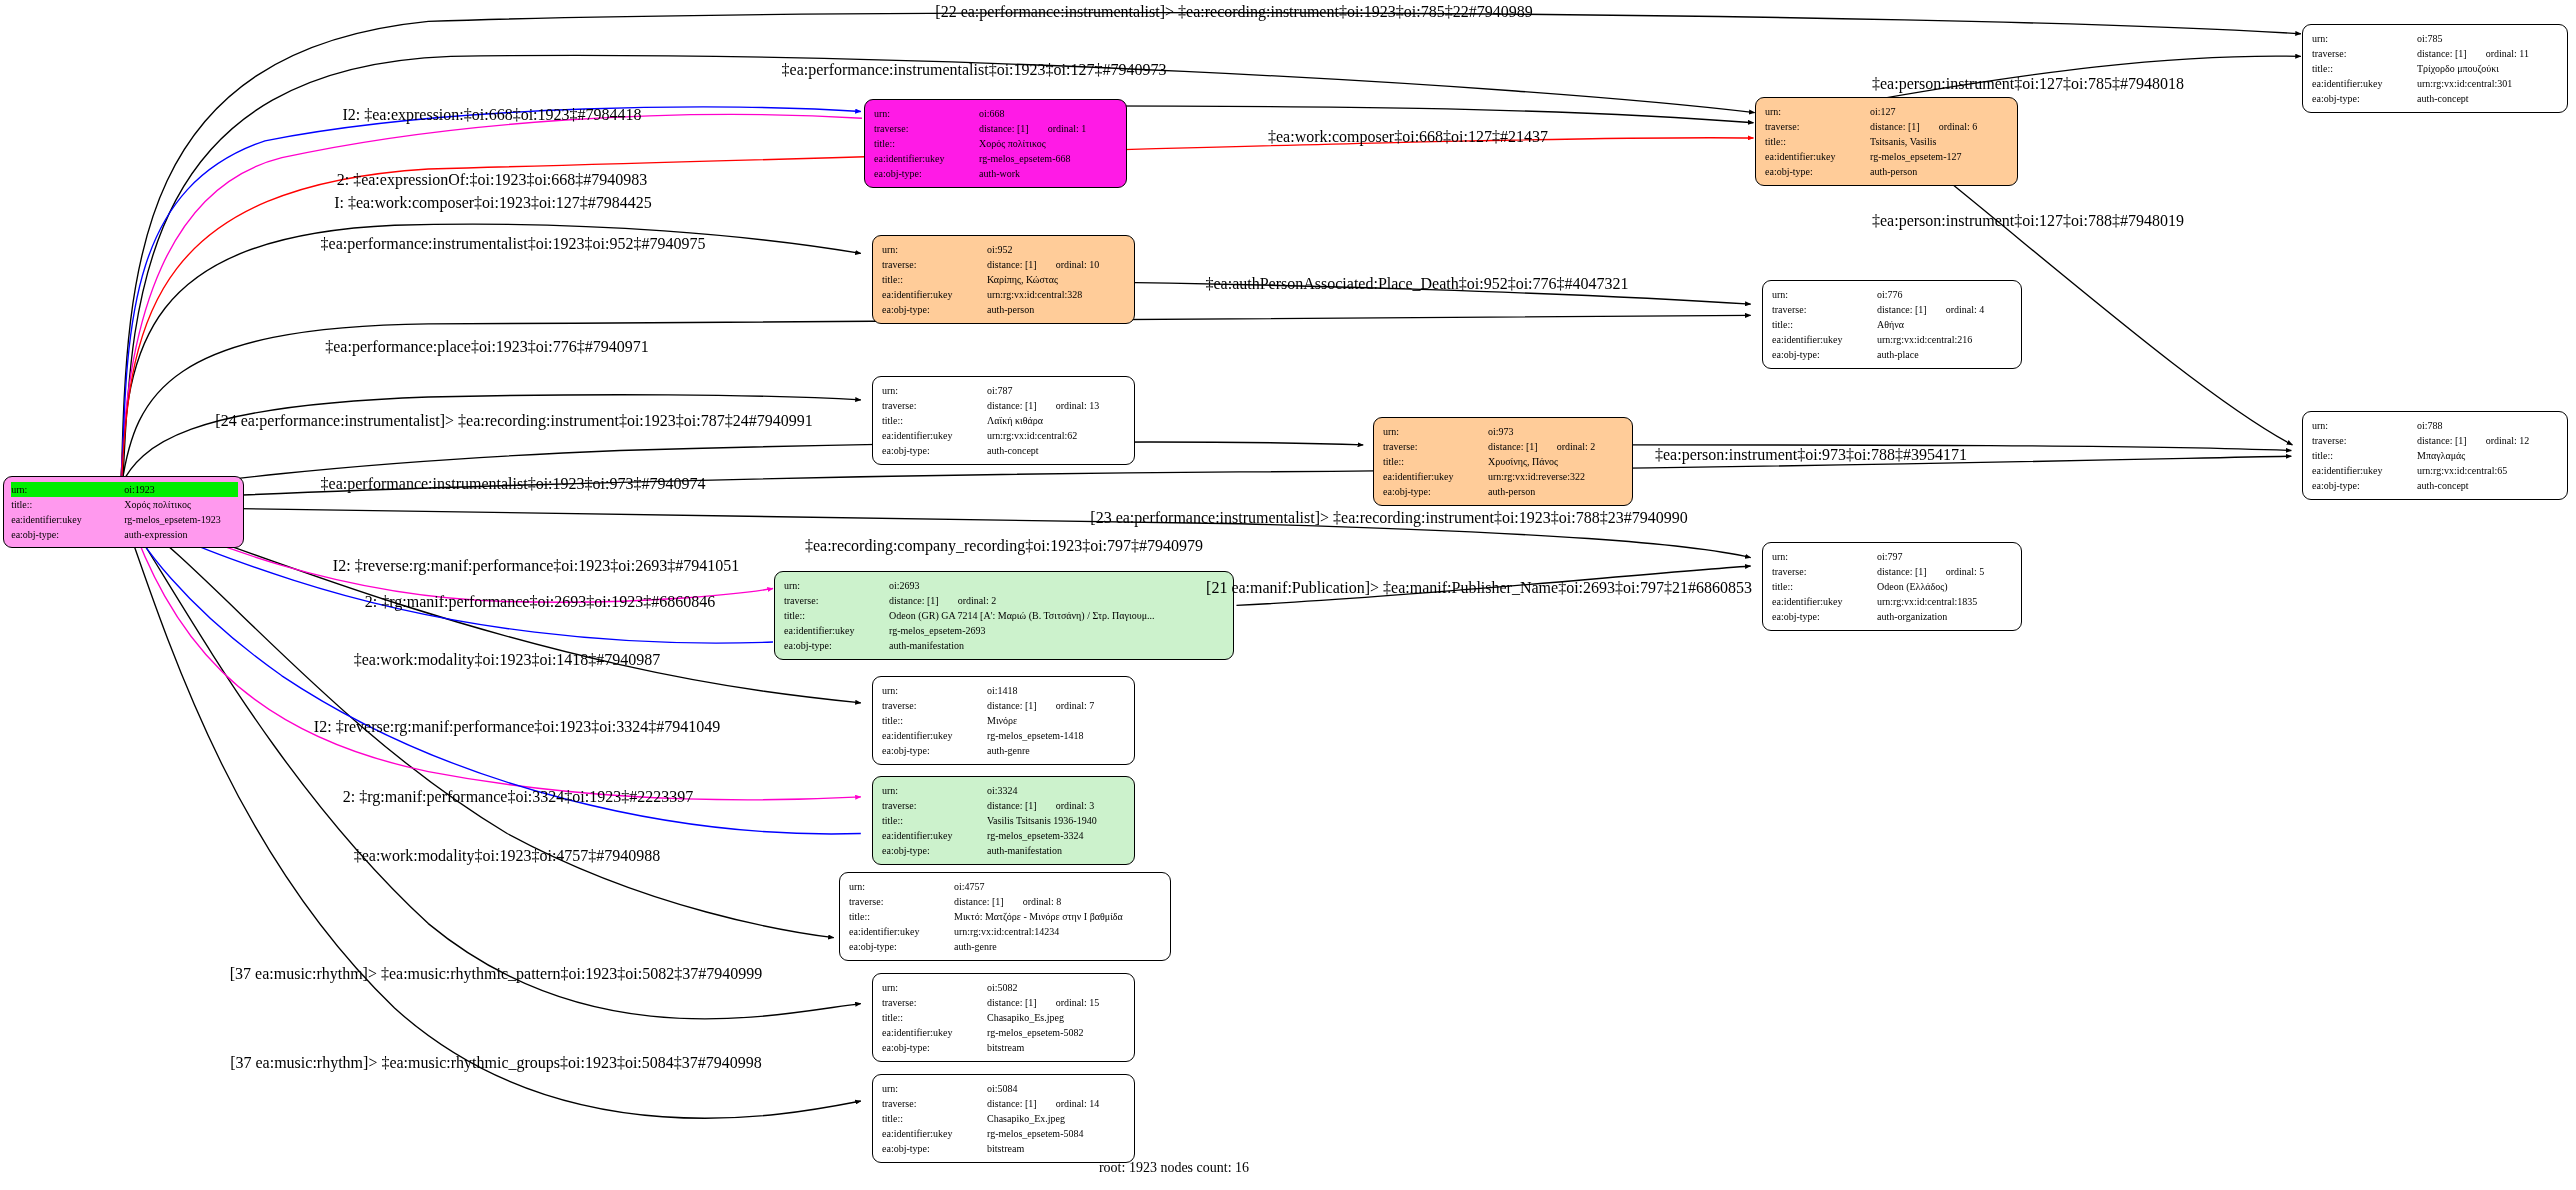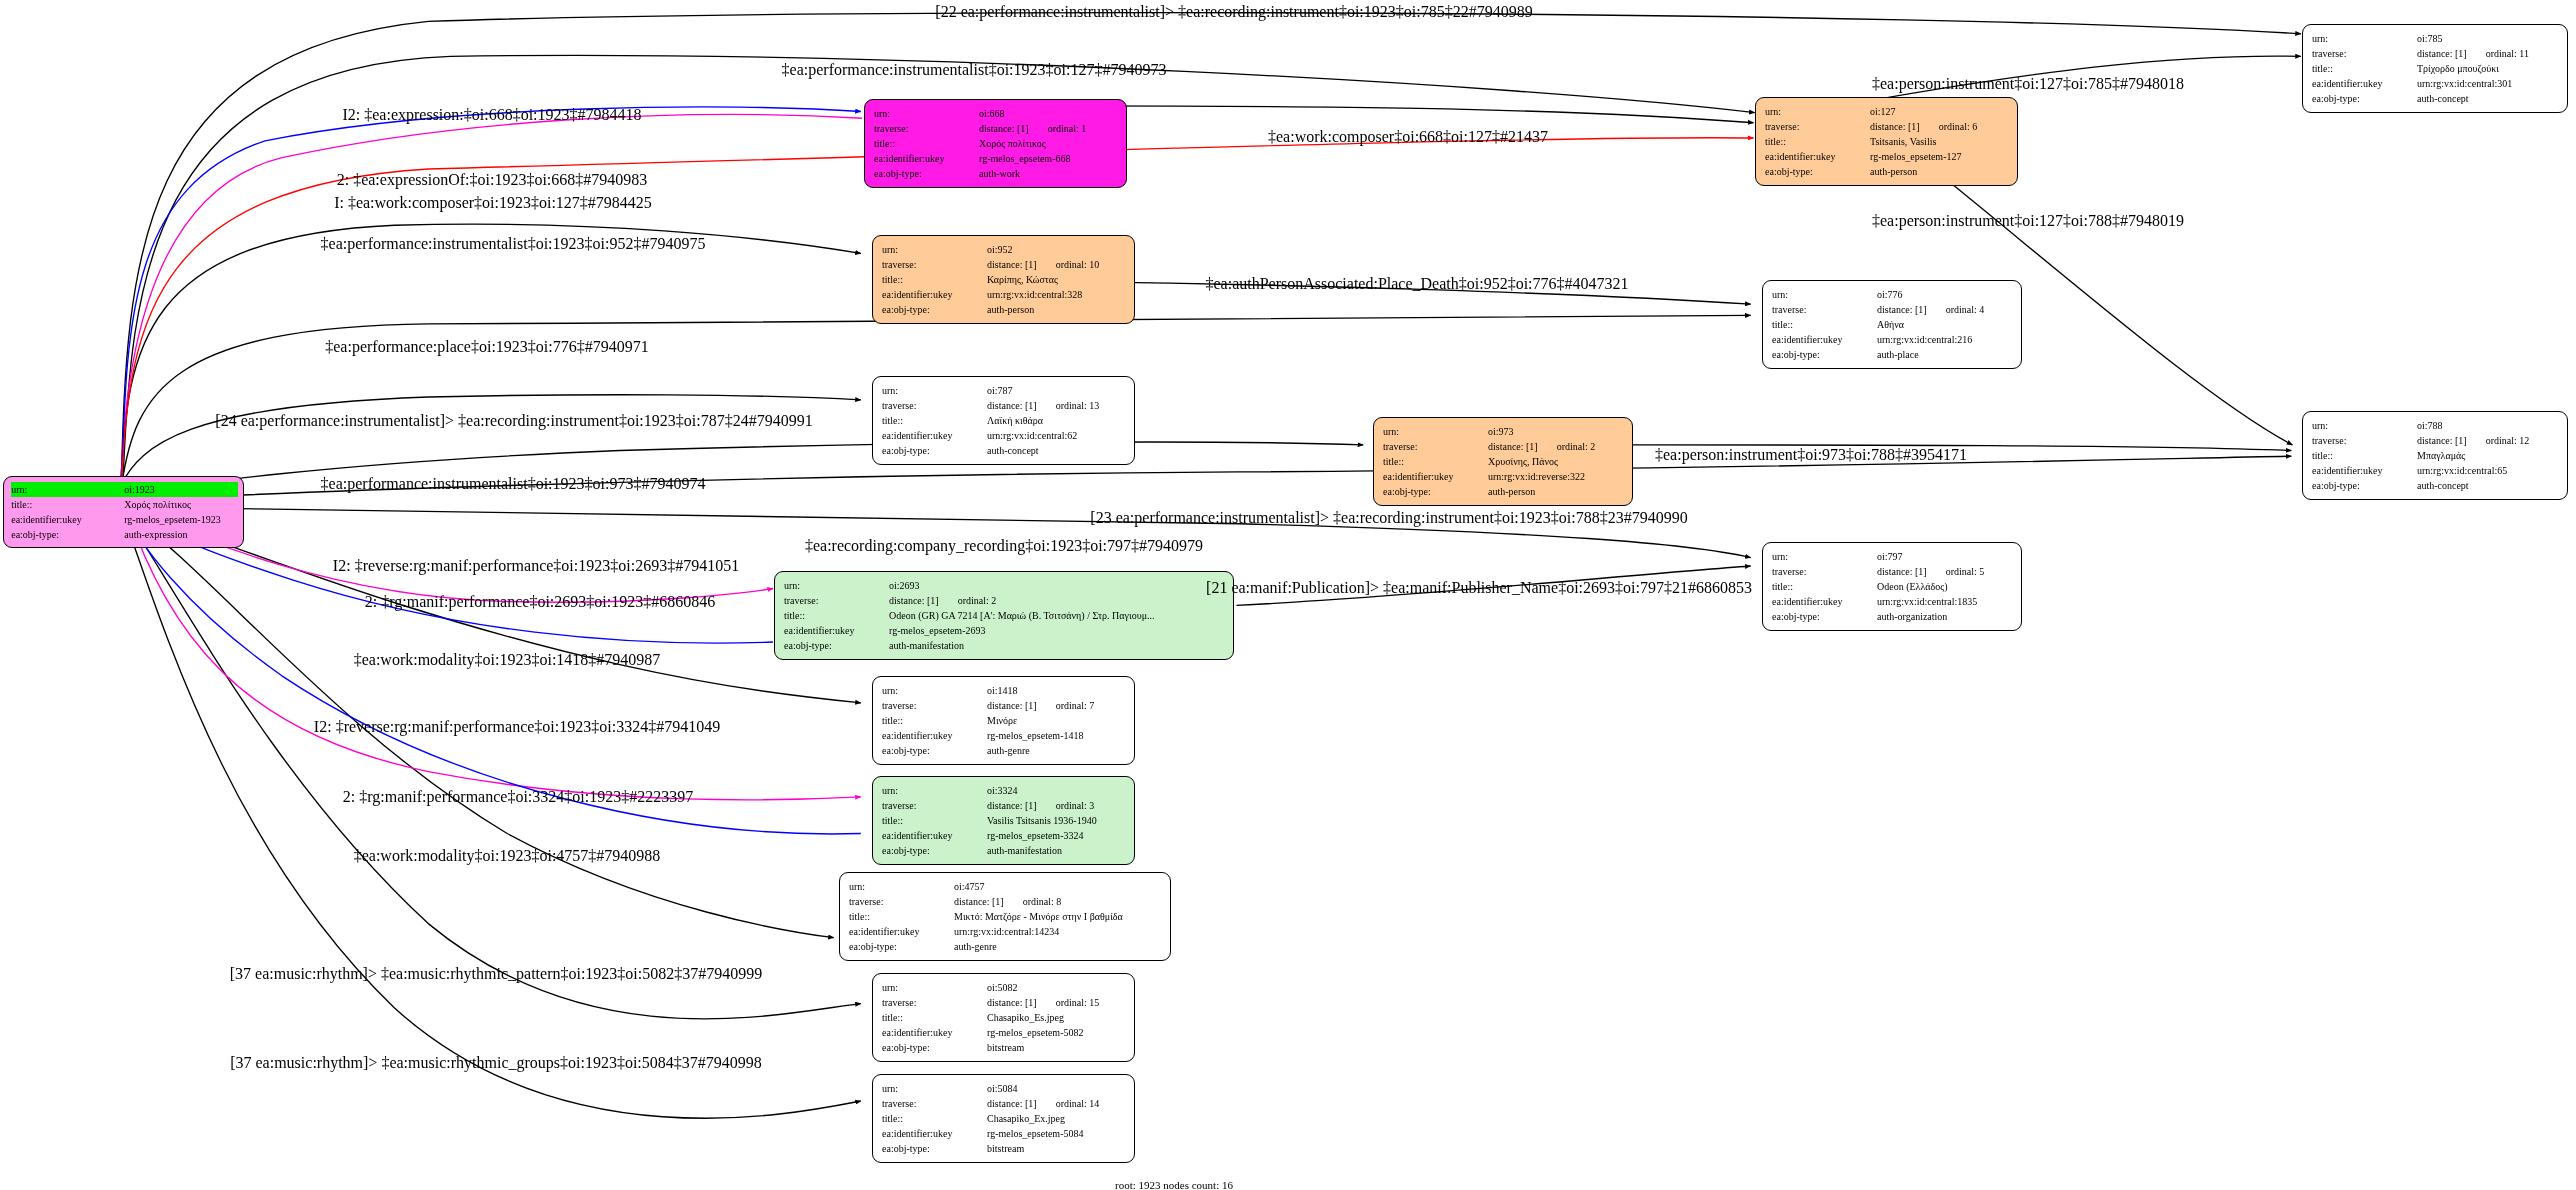--- a/index.html
+++ b/index.html
@@ -71,24 +71,23 @@
   .elabel {
     position: absolute;
     font-size: 16px;
     color: #000000;
     white-space: nowrap;
     font-family: "Liberation Serif", "DejaVu Serif", serif;
   }
   .elabel.c { transform: translateX(-50%); }
   .footer {
     position: absolute;
-    font-size: 11px;
+    font-size: 14px;
     white-space: nowrap;
     transform: translateX(-50%);
-    margin-top: 19px;
   }
 </style>
 </head>
 <body>
 
 <div id="canvas">
 
   <svg id="edges" viewBox="0 0 4573 2113">
     <defs>
       <marker id="ahB" markerWidth="11" markerHeight="9" refX="10" refY="4.5" orient="auto" markerUnits="userSpaceOnUse">

